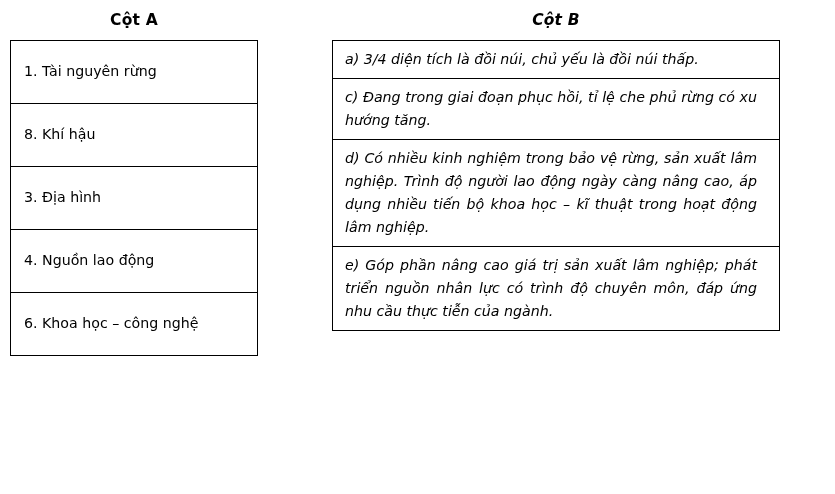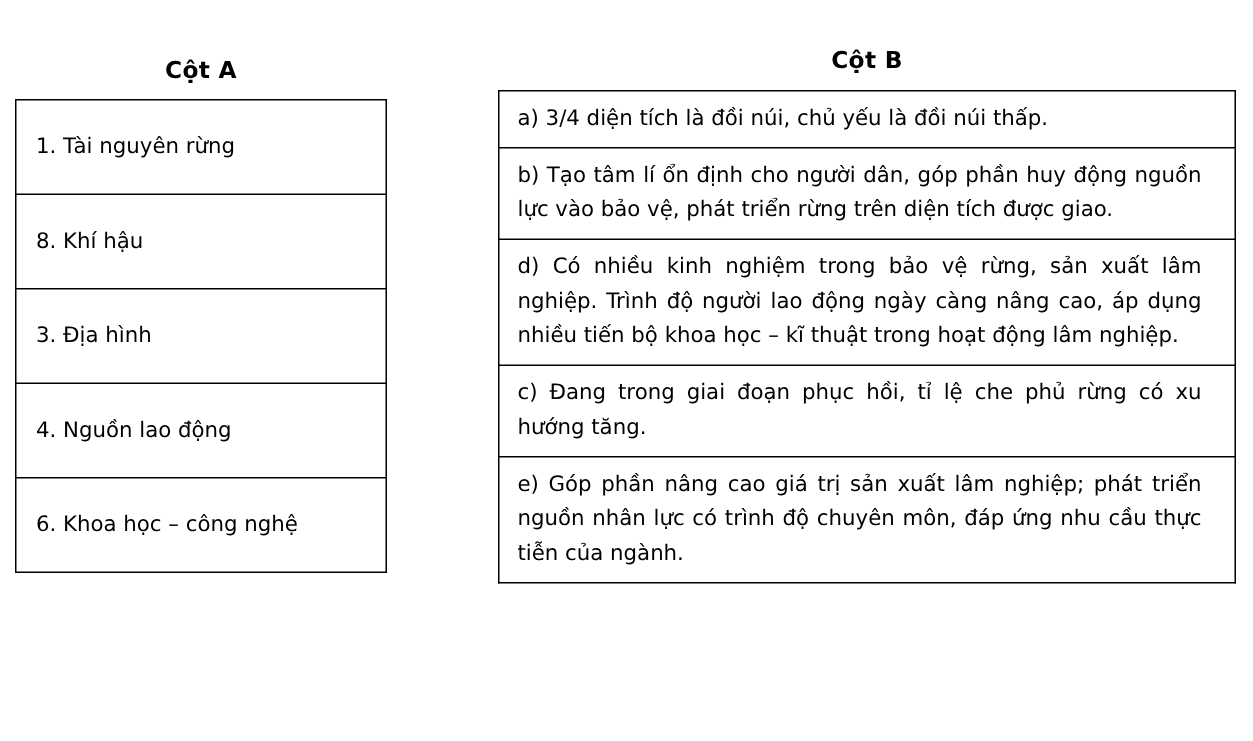--- a/index.html
+++ b/index.html
@@ -16,31 +16,31 @@
   }
   .page {
     position: relative;
     width: 835px;
     height: 494px;
     box-sizing: border-box;
   }
   .columns {
     display: flex;
     flex-direction: row;
-    align-items: center;
+    align-items: flex-start;
     padding: 0;
-    margin-top: 20px;
   }
   .col-left {
     width: 248px;
     margin-left: 10px;
     margin-right: 74px;
   }
   .col-right {
-    width: 492px;
+    width: 448px;
+    font-style: italic;
   }
   .col-header {
     text-align: center;
     font-weight: bold;
     font-size: 15.5px;
     line-height: 1;
     padding-top: 13px;
     padding-bottom: 11px;
     letter-spacing: 0.2px;
   }
@@ -102,31 +102,26 @@
       <div class="col-header">Cột B</div>
       <table class="tbl">
         <tbody>
           <tr>
             <td>
               <span class="rb-text">a) 3/4 diện tích là đồi núi, chủ yếu là đồi núi thấp.</span>
             </td>
           </tr>
           <tr>
             <td>
-              <span class="rb-text">b) Tạo tâm lí ổn định cho người dân, góp phần huy động nguồn lực vào bảo vệ, phát triển rừng trên diện tích được giao.</span>
+              <span class="rb-text">c) Đang trong giai đoạn phục hồi, tỉ lệ che phủ rừng có xu hướng tăng.</span>
             </td>
           </tr>
           <tr>
             <td>
               <span class="rb-text">d) Có nhiều kinh nghiệm trong bảo vệ rừng, sản xuất lâm nghiệp. Trình độ người lao động ngày càng nâng cao, áp dụng nhiều tiến bộ khoa học – kĩ thuật trong hoạt động lâm nghiệp.</span>
-            </td>
-          </tr>
-          <tr>
-            <td>
-              <span class="rb-text">c) Đang trong giai đoạn phục hồi, tỉ lệ che phủ rừng có xu hướng tăng.</span>
             </td>
           </tr>
           <tr>
             <td>
               <span class="rb-text">e) Góp phần nâng cao giá trị sản xuất lâm nghiệp; phát triển nguồn nhân lực có trình độ chuyên môn, đáp ứng nhu cầu thực tiễn của ngành.</span>
             </td>
           </tr>
         </tbody>
       </table>
     </div>

